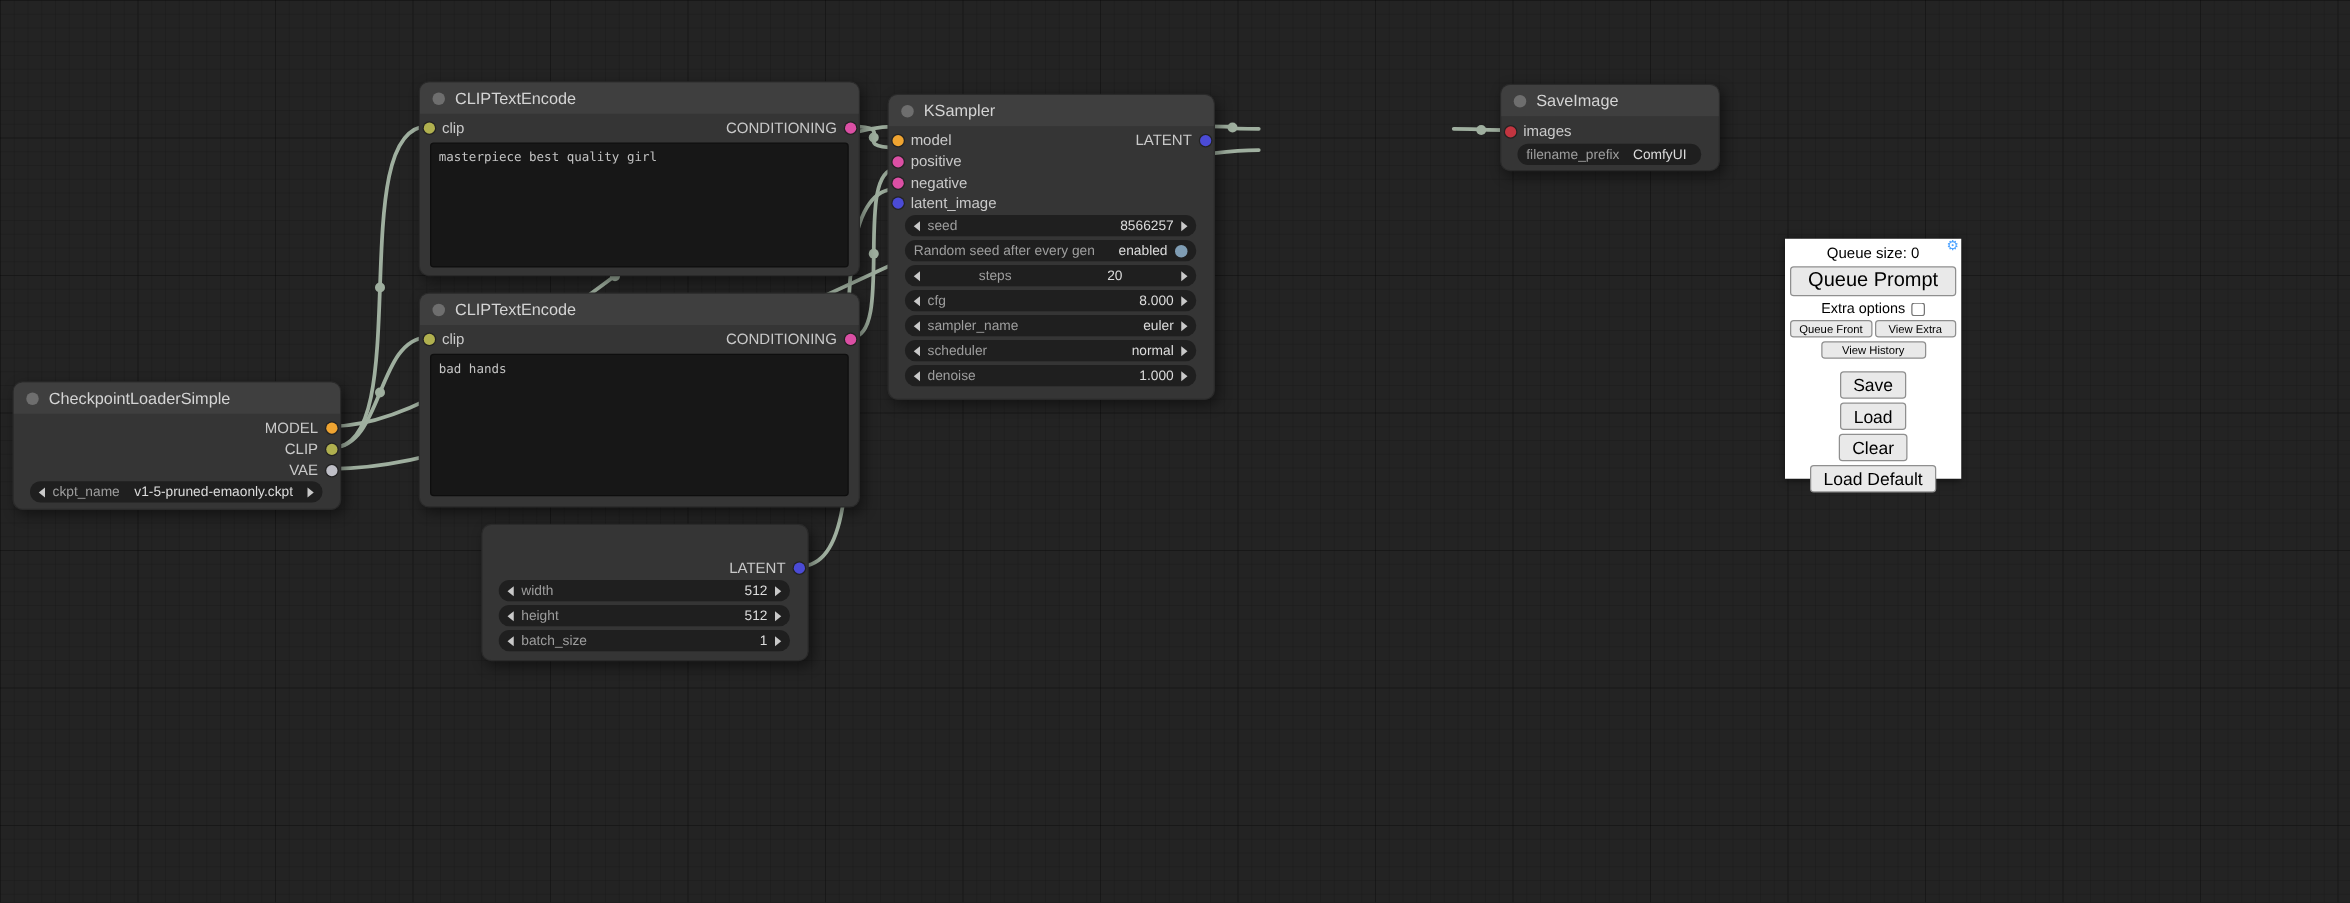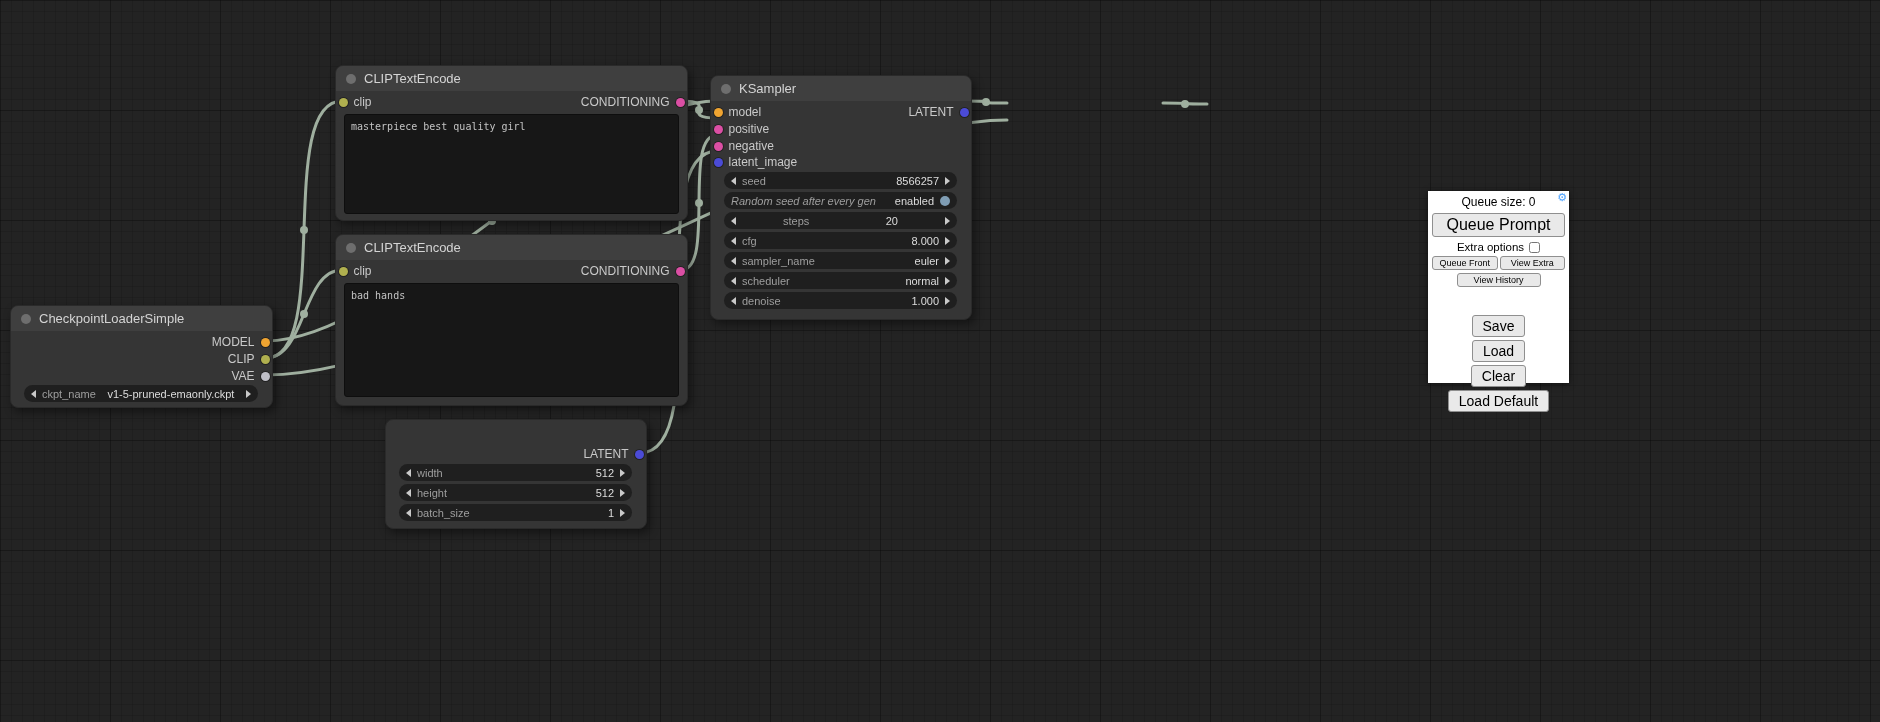--- a/index.html
+++ b/index.html
@@ -67,21 +67,21 @@
     background:#e9e9e9;border:1px solid #8f8f8f;border-radius:3px;color:#000;
     font-family:"Liberation Sans",sans-serif;cursor:pointer;
   }
   .queue-prompt{display:block;width:133px;margin:4px auto 2px;font-size:16px;padding:2px 0;}
   .extra{display:flex;justify-content:center;align-items:center;gap:5px;font-size:11.5px;padding:2px 0 3px;}
   .extra input{margin:0;width:11px;height:11px;}
   .two-row{display:flex;gap:2px;padding:0 4px;justify-content:flex-end;}
   .two-row .mbtn{flex:1;font-size:9px;padding:1px 0;}
   .view-history{display:block;width:84px;margin:3px auto 0;font-size:9px;padding:1px 0;}
   .big{display:block;margin:3px auto 0;font-size:14px;padding:2px 10px;}
-  .big.first{margin-top:28px;}
+  .big.first{margin-top:10px;}
 </style>
 </head>
 <body>
 
 <div id="canvas">
 
   <svg id="wires">
     <path class="wire" d="M266,341 C394,341 589,101 717,101"></path>
     <path class="wire" d="M266,358 C333,358 275,101 342,101"></path>
     <path class="wire" d="M266,358 C306,358 302,270 342,270"></path>
@@ -209,21 +209,21 @@
       <span>LATENT</span>
       <span class="pdot dot-latent"></span>
     </div>
     <div class="widget" style="top:96px;">
       <span class="arr arr-l"></span>
       <span class="wlabel">seed</span>
       <span class="wvalue">8566257</span>
       <span class="arr arr-r"></span>
     </div>
     <div class="widget" style="top:116px;">
-      <span class="wlabel" style="margin-left:0;font-style:italic;">Random seed after every gen</span>
+      <span class="wlabel" style="margin-left:0;">Random seed after every gen</span>
       <span class="wvalue">enabled</span>
       <span class="toggle-dot"></span>
     </div>
     <div class="widget" style="top:136px;gap:47px;">
       <span class="arr arr-l"></span>
       <span class="wlabel">steps</span>
       <span class="wvalue">20</span>
       <span class="arr arr-r"></span>
     </div>
     <div class="widget" style="top:156px;">
@@ -246,20 +246,34 @@
     </div>
     <div class="widget" style="top:216px;">
       <span class="arr arr-l"></span>
       <span class="wlabel">denoise</span>
       <span class="wvalue">1.000</span>
       <span class="arr arr-r"></span>
     </div>
   </div>
 
 
+  <div class="node" style="left:1200px;top:67px;width:176px;height:70px;">
+    <div class="ntitle">
+      <span class="tdot"></span>
+      <span>SaveImage</span>
+    </div>
+    <div class="port in" style="top:30px;">
+      <span class="pdot dot-image"></span>
+      <span>images</span>
+    </div>
+    <div class="widget" style="top:47px;">
+      <span class="wlabel">filename_prefix</span>
+      <span class="wvalue center">ComfyUI</span>
+    </div>
+  </div>
 
   <div class="menu">
     <span class="gear">⚙</span>
     <div class="qsize">Queue size: 0</div>
     <button class="mbtn queue-prompt">Queue Prompt</button>
     <div class="extra">
       <span>Extra options</span>
       <input type="checkbox" style="">
     </div>
     <div class="two-row">

